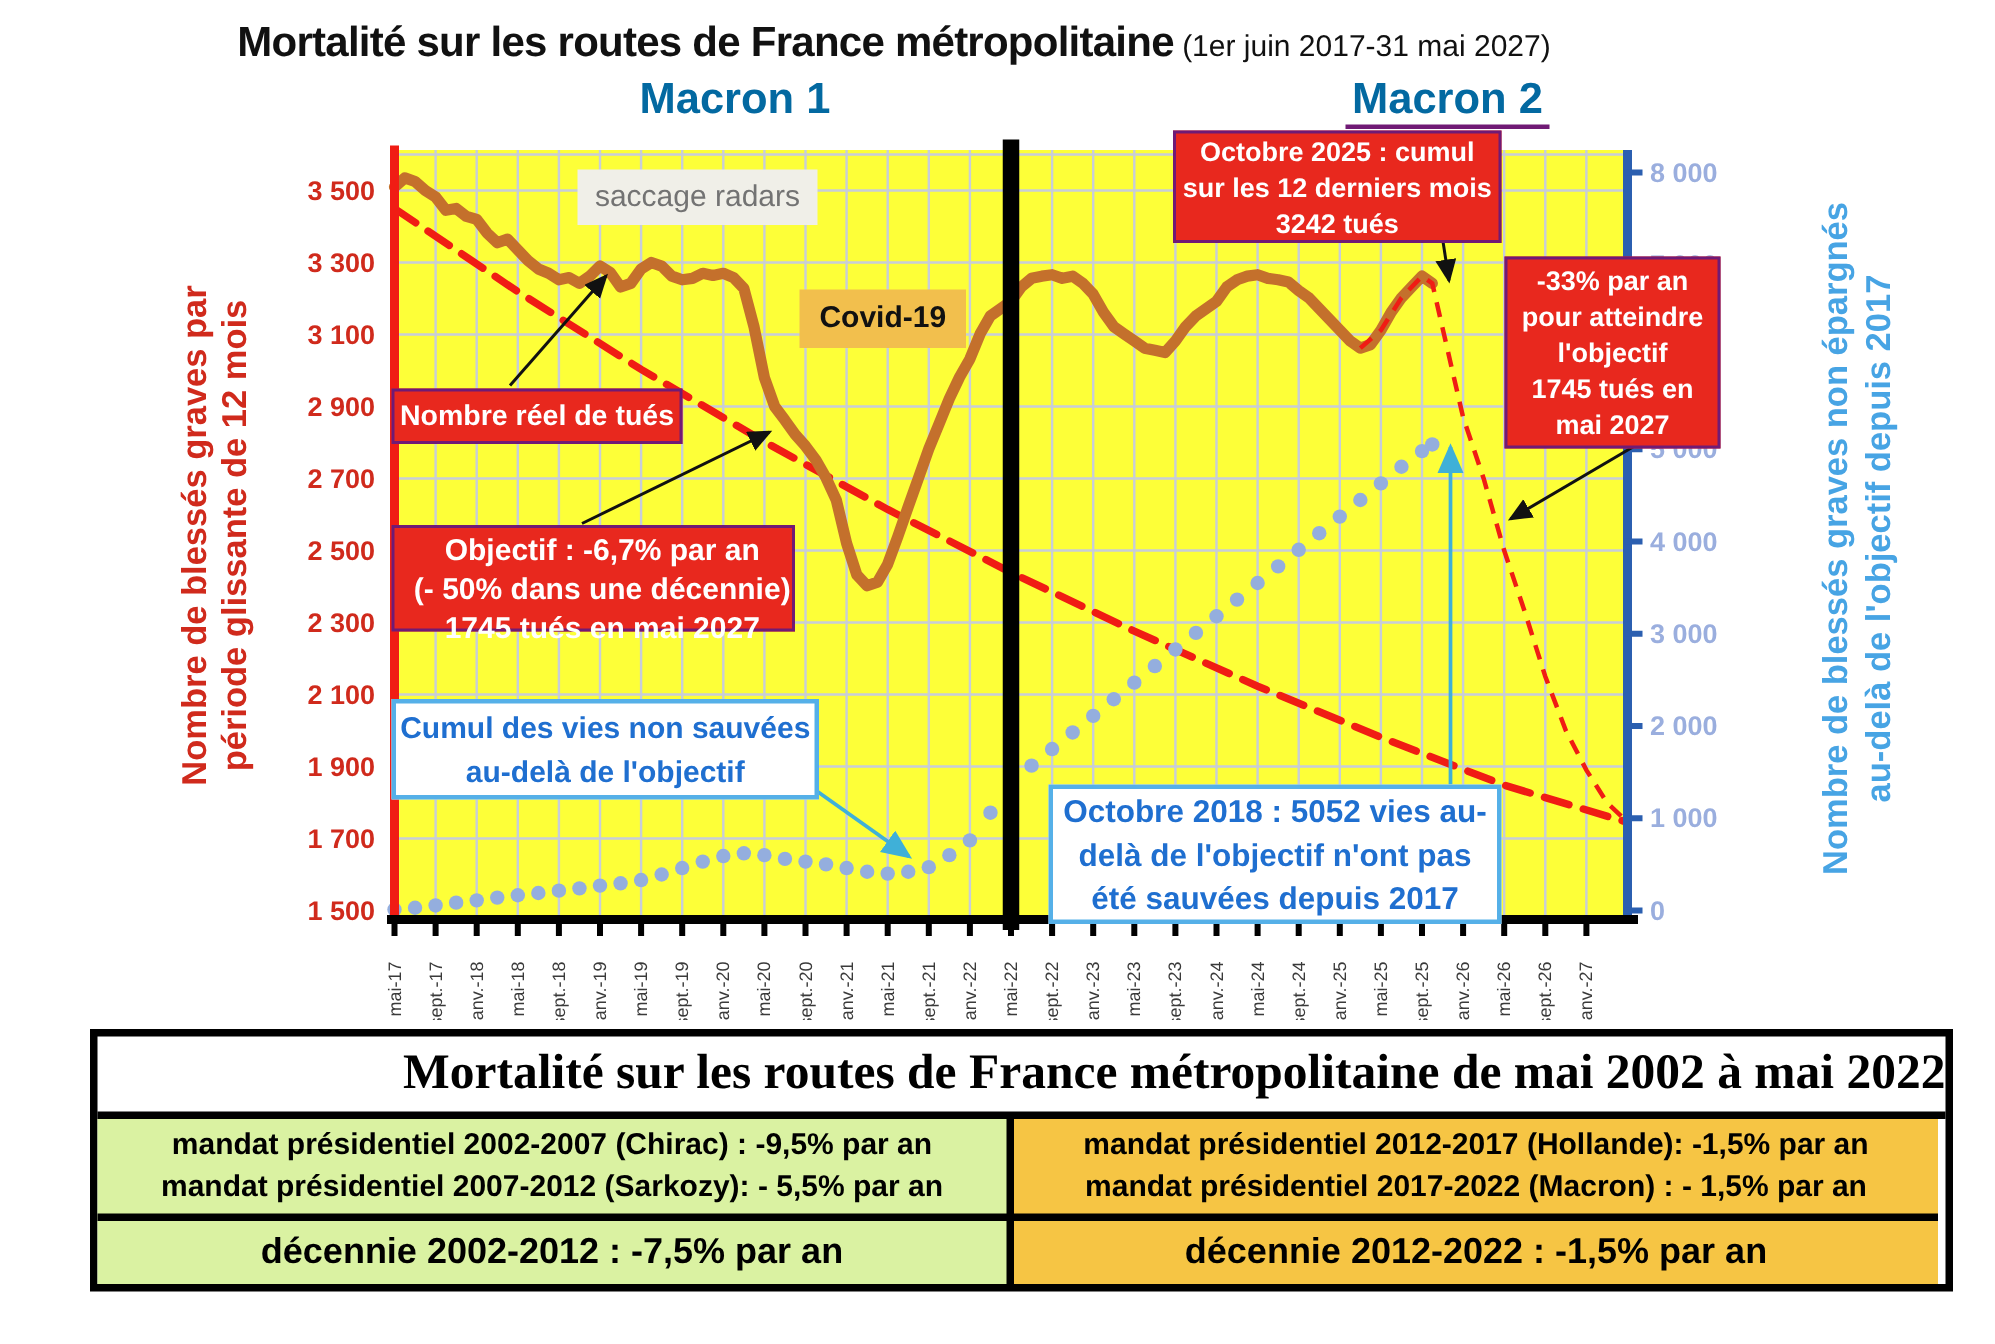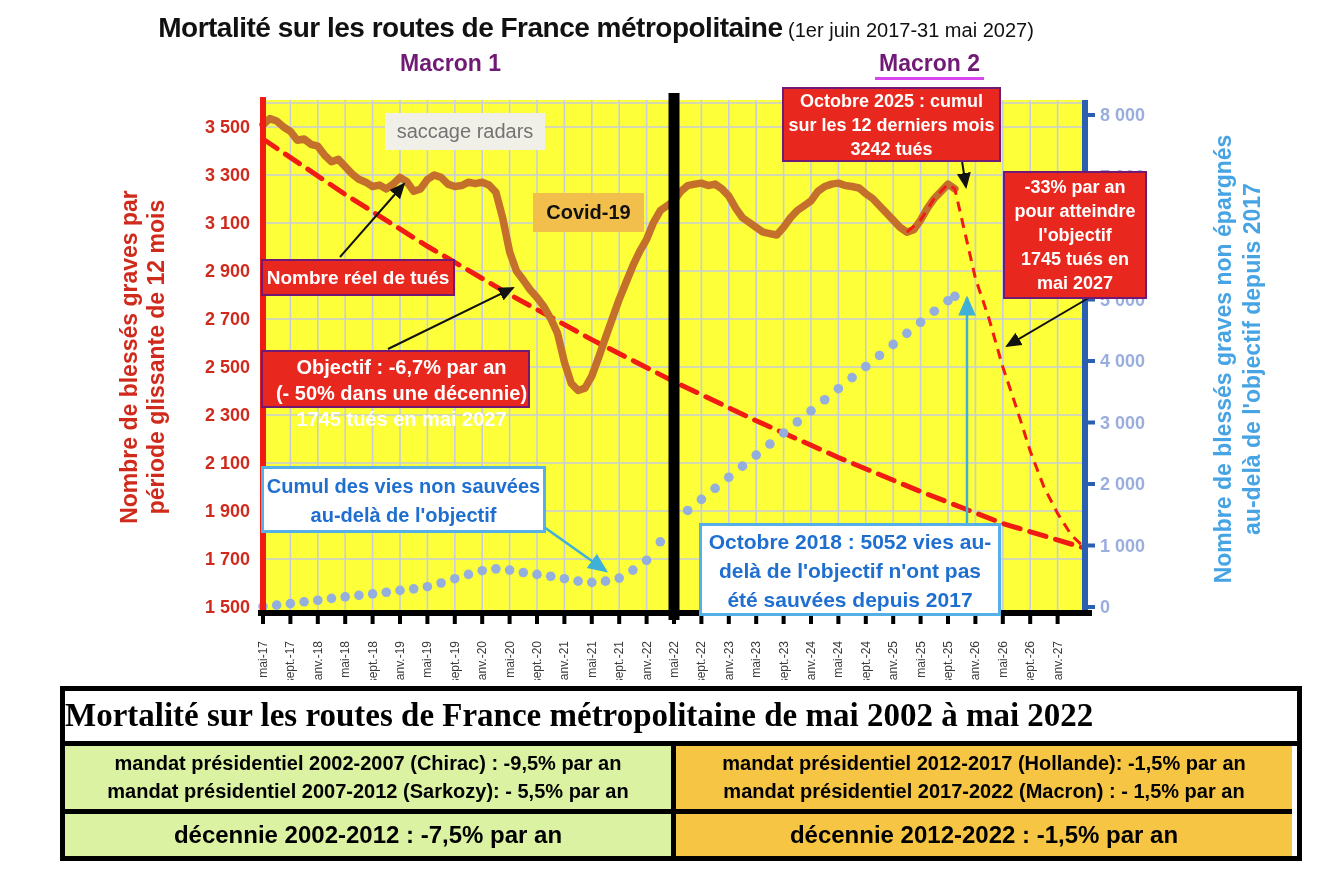--- a/index.html
+++ b/index.html
@@ -4,44 +4,44 @@
 <style>
   html,body{margin:0;padding:0;background:#ffffff;}
   body{font-family:"Liberation Sans", sans-serif;}
   #stage{position:relative;width:1330px;height:896px;background:#fff;overflow:hidden;}
   #chart-svg{position:absolute;left:0;top:0;}
   .abs{position:absolute;}
   .pre{white-space:pre-line;}
   .page-title{left:0;top:12px;width:1192px;text-align:center;color:#111;}
   .page-title .main{font-size:28px;font-weight:bold;letter-spacing:-0.5px;}
   .page-title .sub{font-size:20px;font-weight:normal;}
-  .macron{color:#701a75;font-weight:bold;font-size:23px;text-align:left;}
+  .macron{color:#0369a1;font-weight:bold;font-size:29px;text-align:center;}
   .macron1{left:400px;top:50px;width:180px;}
   .macron2{left:875px;top:50px;width:180px;}
-  .macron2 span{border-bottom:3px solid #d946ef;padding:0 4px 1px 4px;}
+  .macron2 span{border-bottom:3px solid #701a75;padding:0 4px 1px 4px;}
   .rot{transform:rotate(-90deg);text-align:center;font-weight:bold;line-height:27px;}
   .axis-title-left{left:-122px;top:330px;width:530px;color:#d02a1c;font-size:23px;}
   .axis-title-right{left:963px;top:330px;width:550px;color:#47a4e4;font-size:23px;line-height:29px;}
   .note{box-sizing:border-box;text-align:center;}
   .gray-note{left:385px;top:113px;width:160px;height:37px;background:#f0efe8;color:#737373;
     font-size:20px;line-height:37px;}
   .covid-note{left:533px;top:193px;width:111px;height:39px;background:#f2bf4d;color:#111;
     font-weight:bold;font-size:20px;line-height:39px;}
   .red-note{background:#e8281e;color:#fff;font-weight:bold;border:2px solid #701a75;}
   .blue-note{background:#fff;color:#1f6fd0;font-weight:bold;border:3px solid #55b0e8;}
   .nombre-reel{left:261px;top:259px;width:194px;height:37px;font-size:19px;line-height:33px;}
-  .objectif{left:261px;top:350px;width:269px;height:58px;font-size:20px;line-height:26px;padding-top:2px;padding-left:12px;}
+  .objectif{left:261px;top:350px;width:269px;height:71px;font-size:20px;line-height:26px;padding-top:2px;padding-left:12px;}
   .oct-cumul{left:782px;top:87px;width:219px;height:75px;font-size:18px;line-height:24px;}
   .minus33{left:1003px;top:171px;width:144px;height:128px;font-size:18px;line-height:24px;padding-top:2px;}
   .cumul-label{left:261px;top:466px;width:285px;height:67px;font-size:20px;line-height:29px;padding-top:3px;}
   .oct5052{left:699px;top:523px;width:302px;height:93px;font-size:21px;line-height:29px;padding-top:1px;}
   
   .mtable{left:60px;top:686px;width:1232px;border:5px solid #000;background:#fff;}
   .mtable .trow{display:flex;}
-  .ttitle{width:100%;text-align:left;font-family:"Liberation Serif", serif;font-weight:bold;
+  .ttitle{width:100%;text-align:right;font-family:"Liberation Serif", serif;font-weight:bold;
     font-size:33px;color:#000;padding:6px 0 7px 0;border-bottom:5px solid #000;}
   .tcell{box-sizing:border-box;width:50%;text-align:center;font-weight:bold;color:#000;}
   .green{background:#daf2a2;}
   .amber{background:#f6c544;}
   .mandates{font-size:20px;line-height:28px;padding:3px 0 4px 0;border-bottom:5px solid #000;}
   .mandates.green{border-right:5px solid #000;width:calc(50% - 5px);}
   .decennie{font-size:24px;line-height:38px;padding:2px 0;}
   .decennie.green{border-right:5px solid #000;width:calc(50% - 5px);}
 </style>
 </head>

